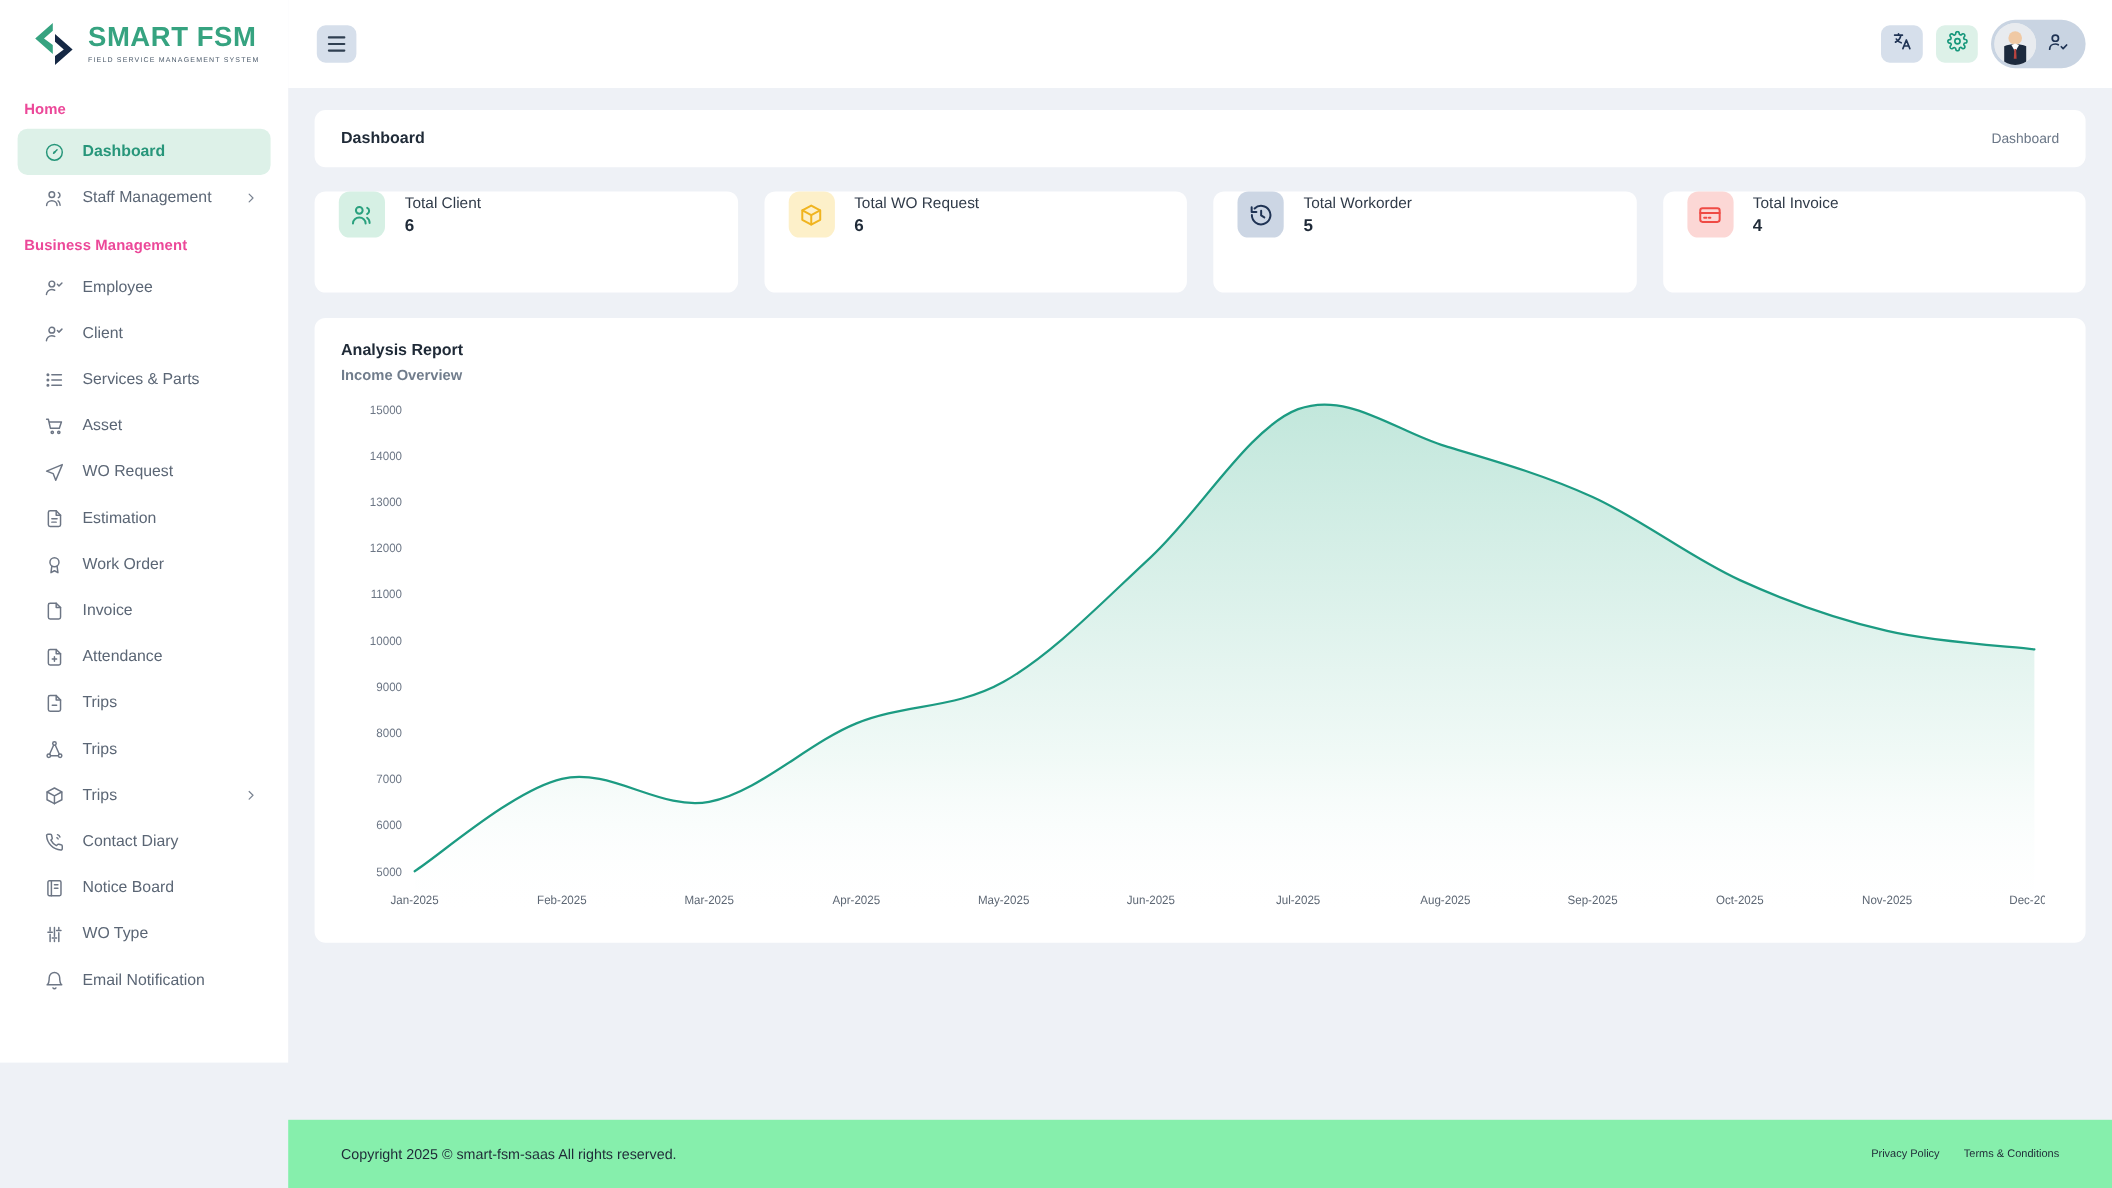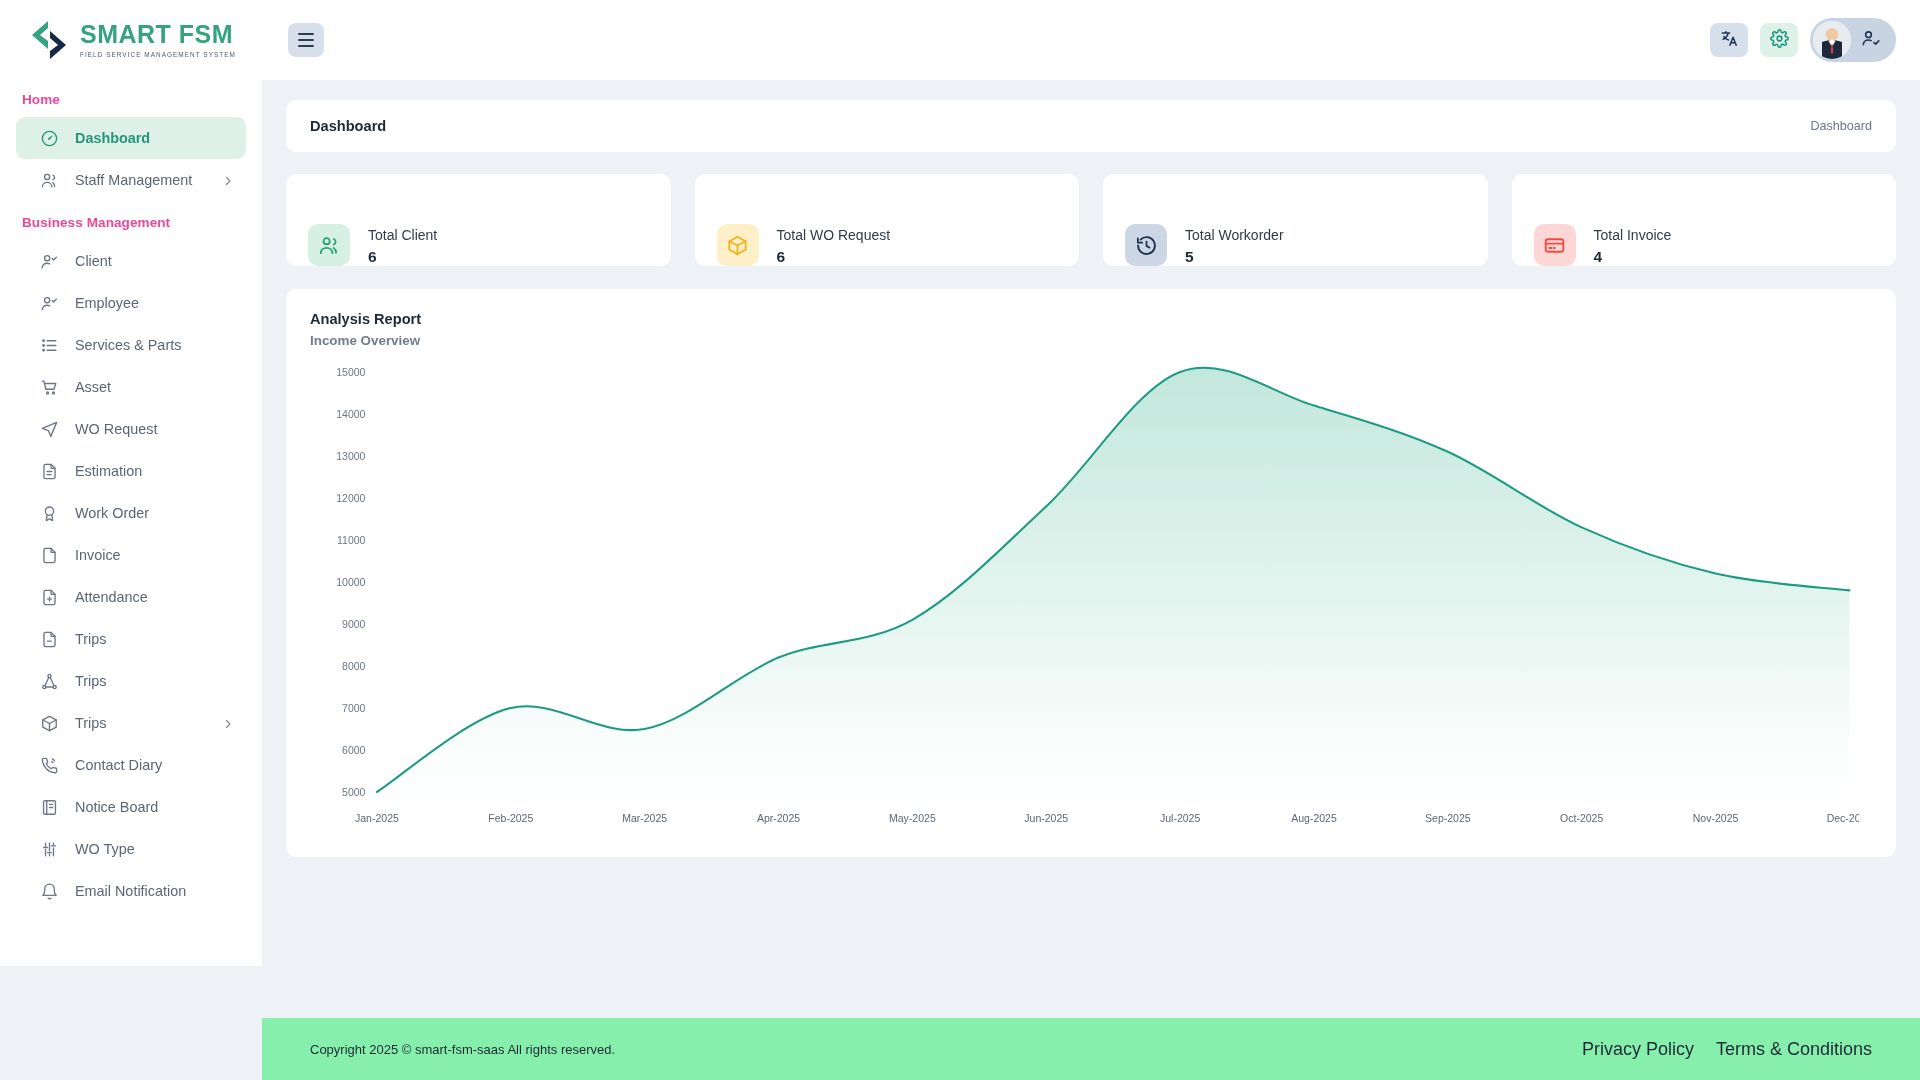--- a/index.html
+++ b/index.html
@@ -71,21 +71,21 @@
   .page-head {
     background: #fff; border-radius: 10px; height: 52px;
     display: flex; align-items: center; padding: 0 24px; margin-bottom: 22px;
   }
   .page-head .ttl { font-size: 14.6px; font-weight: 700; color: #1f2a37; }
   .page-head .crumb { margin-left: auto; font-size: 12.6px; color: #6b7787; }
 
   .cards { display: flex; gap: 24px; margin-bottom: 23px; }
   .card {
     flex: 1; background: #fff; border-radius: 10px; height: 92px;
-    display: flex; align-items: flex-end; padding: 0 22px; gap: 18px;
+    display: flex; align-items: flex-start; padding: 0 22px; gap: 18px;
   }
   .card-ico { width: 42px; height: 42px; border-radius: 10px; display: flex; align-items: center; justify-content: center; flex: 0 0 42px; }
   .card-ico svg { width: 23px; height: 23px; }
   .card-label { font-size: 14px; color: #303b49; line-height: 1.45; }
   .card-value { font-size: 15.5px; font-weight: 700; color: #1f2a37; margin-top: 3px; }
 
   .panel { background: #fff; border-radius: 10px; padding: 22px 37px 18px 24px; height: 568px; position: relative; }
   .panel-title { font-size: 14.6px; font-weight: 700; color: #1f2a37; }
   .panel-sub { font-size: 13.4px; color: #717d8c; margin-top: 6px; font-weight: bold; }
 
@@ -93,21 +93,21 @@
   .chart-svg { position: absolute; inset: 0; width: 100%; height: 100%; }
   .ytick { font-size: 11px; fill: #6c7685; text-anchor: end; font-family: "Liberation Sans", sans-serif; }
   .xtick { font-size: 11px; fill: #5d6774; text-anchor: middle; font-family: "Liberation Sans", sans-serif; }
 
   .footer {
     height: 62px; background: #86efac; display: flex; align-items: center;
     padding: 0 48px 0 48px; flex: 0 0 62px; margin-top: 18px;
   }
   .footer .copy { font-size: 13px; color: #1f2a37; }
   .footer .links { margin-left: auto; display: flex; gap: 22px; }
-  .footer .links a { font-size: 18px; color: #1f2a37; text-decoration: none; cursor: pointer; }
+  .footer .links a { font-size: 10px; color: #1f2a37; text-decoration: none; cursor: pointer; }
 </style>
 </head>
 <body>
 
 <div id="app">
 
   <aside class="sidebar">
     <div class="logo-wrap">
       <div class="logo-mark">
         <svg viewBox="0 0 46 42" width="46" height="42">
@@ -147,31 +147,31 @@
         </div>
         <div class="nav-section">Business Management</div>
         <div class="nav-item">
           <span class="ico">
             <svg viewBox="0 0 24 24" fill="none" stroke="#6d7685" stroke-width="1.7" stroke-linecap="round" stroke-linejoin="round">
               <circle cx="9" cy="7.8" r="3.3"></circle>
               <path d="M2.8 20c0-3.4 2.8-5.8 6.2-5.8 1.2 0 2.3.3 3.3.8"></path>
               <path d="M15.4 8.2l1.8 1.8 3.4-3.4"></path>
             </svg>
           </span>
-          <span>Client</span>
+          <span>Employee</span>
         </div>
         <div class="nav-item">
           <span class="ico">
             <svg viewBox="0 0 24 24" fill="none" stroke="#6d7685" stroke-width="1.7" stroke-linecap="round" stroke-linejoin="round">
               <circle cx="9" cy="7.8" r="3.3"></circle>
               <path d="M2.8 20c0-3.4 2.8-5.8 6.2-5.8 1.2 0 2.3.3 3.3.8"></path>
               <path d="M15.4 8.2l1.8 1.8 3.4-3.4"></path>
             </svg>
           </span>
-          <span>Employee</span>
+          <span>Client</span>
         </div>
         <div class="nav-item">
           <span class="ico">
             <svg viewBox="0 0 24 24" fill="none" stroke="#6d7685" stroke-width="1.7" stroke-linecap="round" stroke-linejoin="round">
               <path d="M9 6h11M9 12h11M9 18h11"></path>
               <circle cx="4.5" cy="6" r=".9" fill="#6d7685"></circle>
               <circle cx="4.5" cy="12" r=".9" fill="#6d7685"></circle>
               <circle cx="4.5" cy="18" r=".9" fill="#6d7685"></circle>
             </svg>
           </span>

